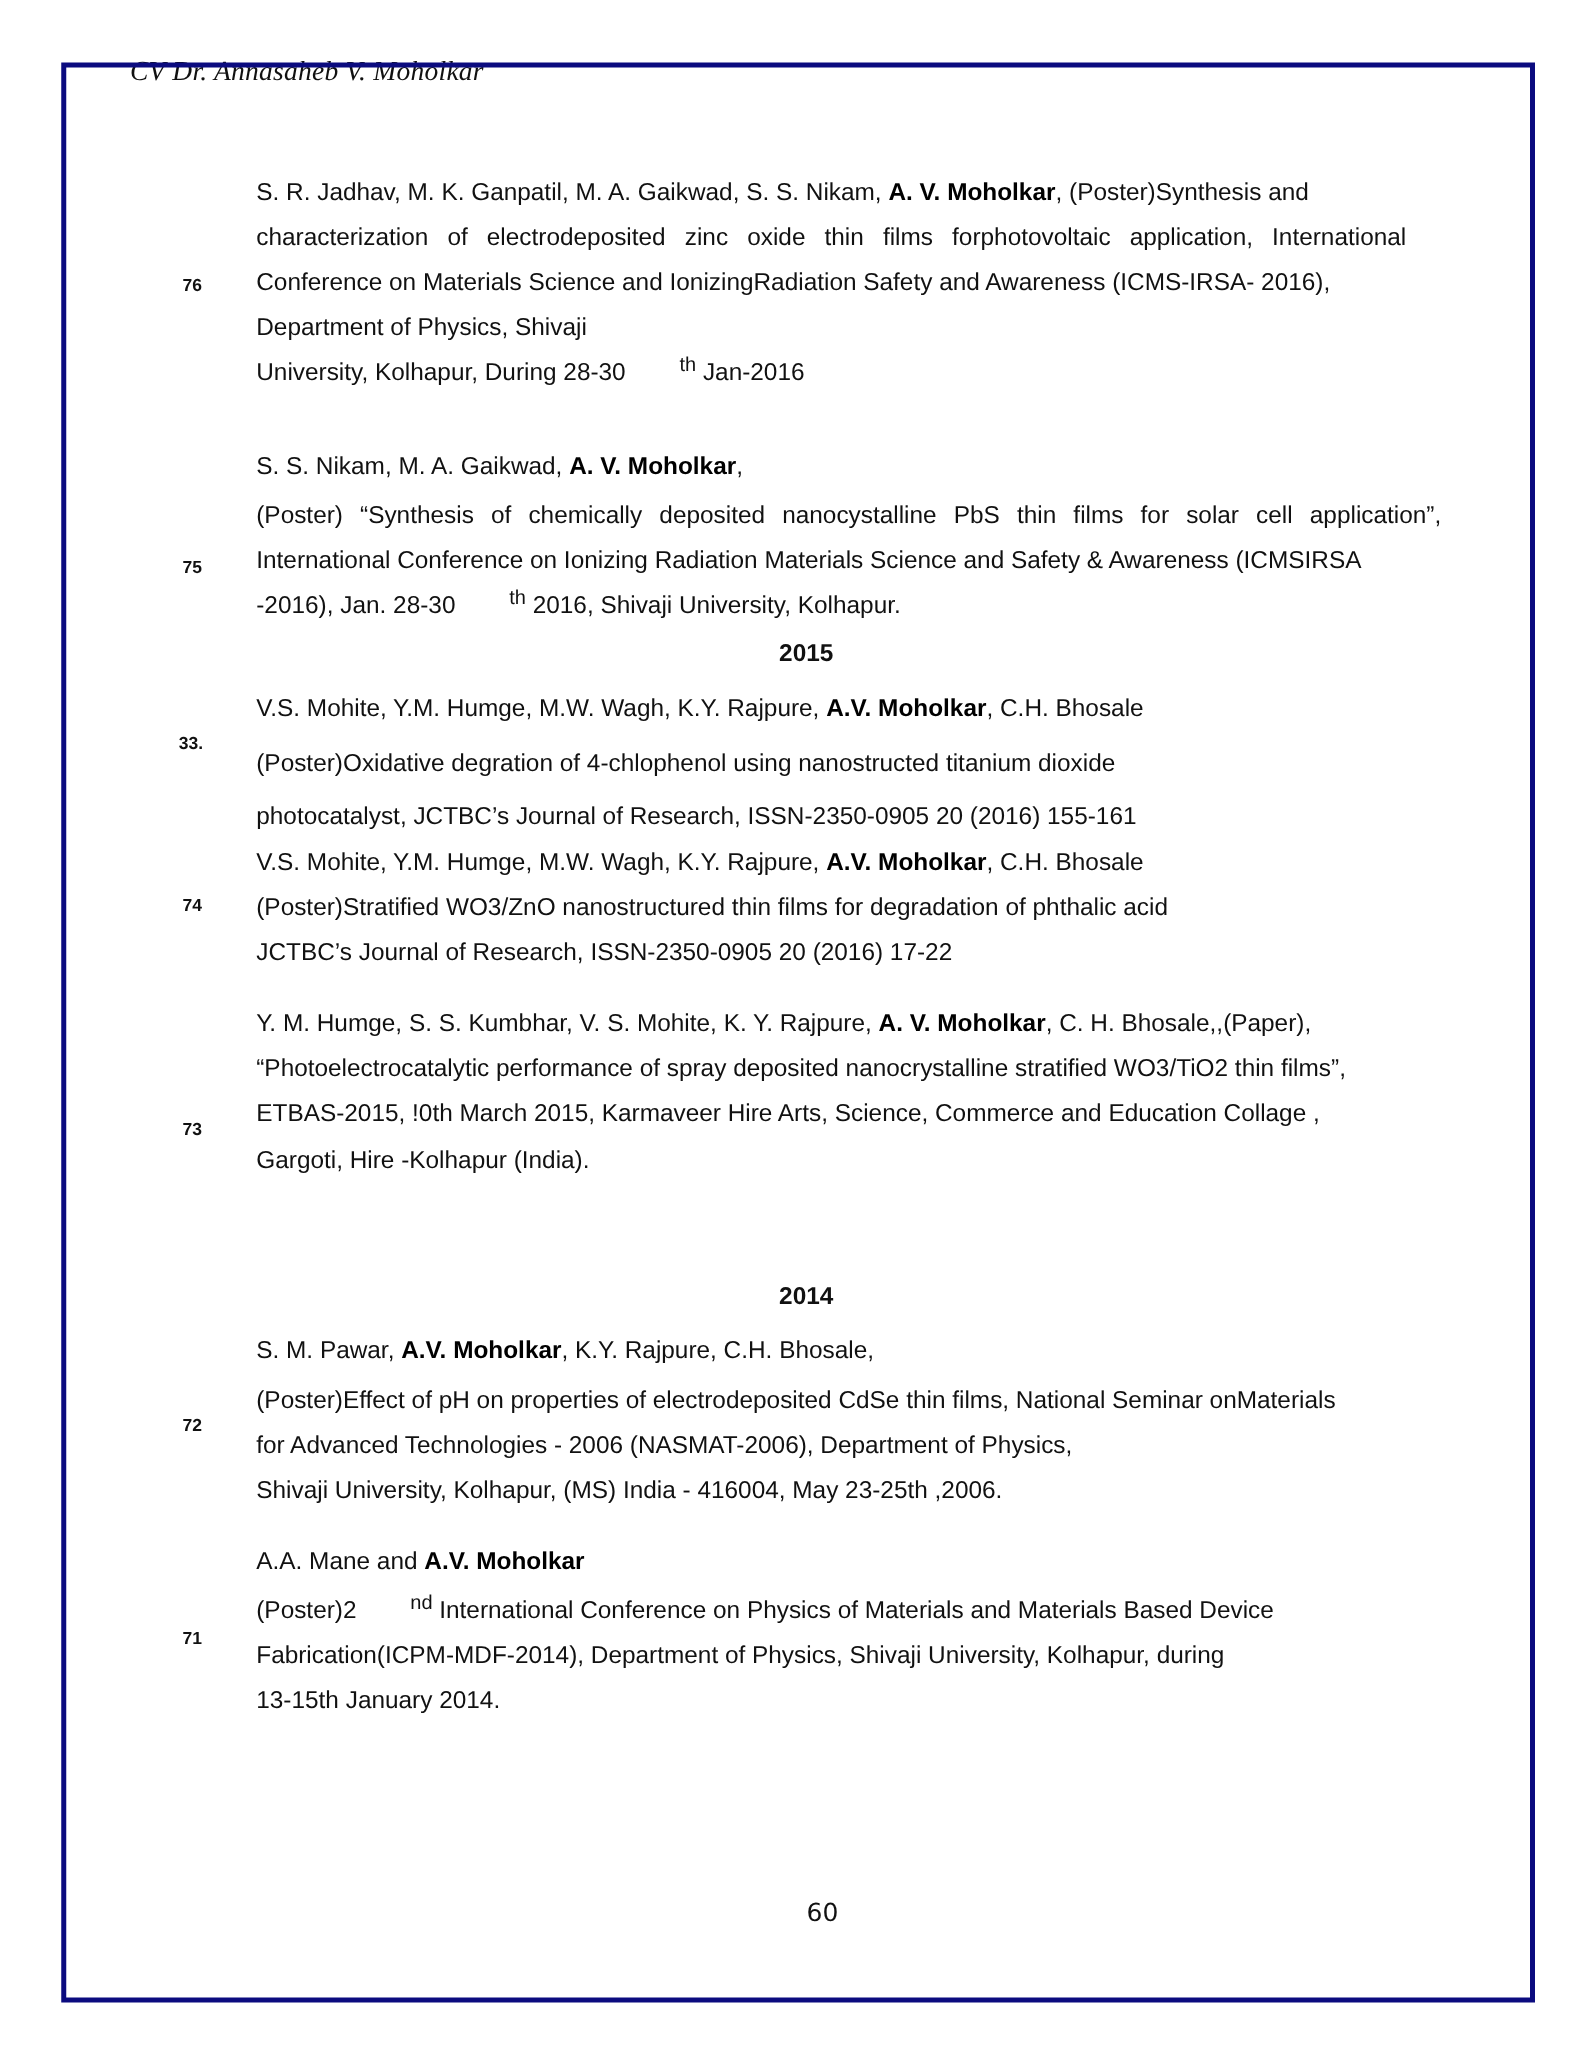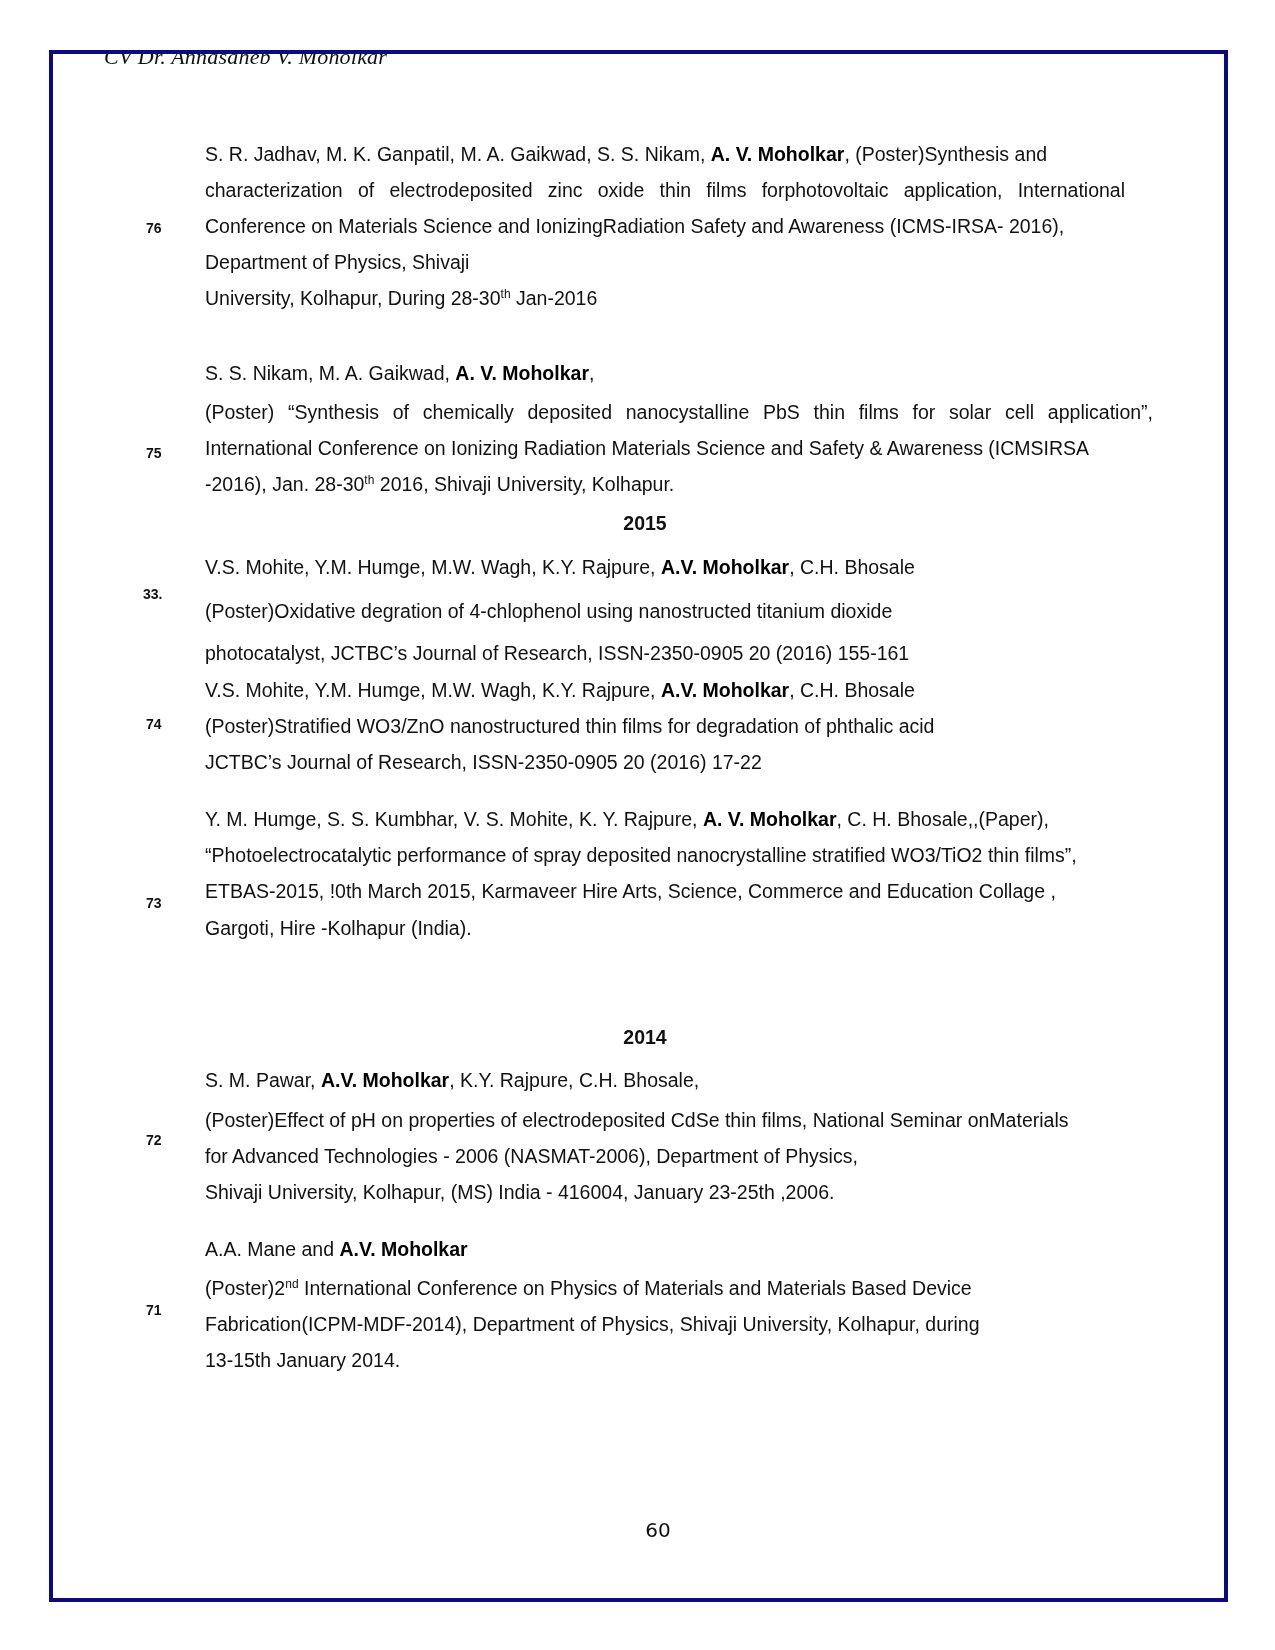--- a/index.html
+++ b/index.html
@@ -27,21 +27,21 @@
       position: absolute; left: 146px;
       font-family: "Liberation Sans", "DejaVu Sans", sans-serif;
       font-size: 14px; font-weight: bold; color: #111; line-height: 24px;
     }
     .year {
       position: absolute; left: 0; width: 1290px; text-align: center;
       font-family: "Liberation Sans", "DejaVu Sans", sans-serif;
       font-size: 19.5px; font-weight: bold; color: #111; line-height: 24px;
     }
     .hl { color: #000000; font-weight: bold; }
-    sup { font-size: 12px; vertical-align: 7px; line-height: 0; }
+    sup { font-size: 16px; vertical-align: 7px; line-height: 0; margin-left: 43px; }
     .pagenum {
       position: absolute; left: 0; width: 1316px; text-align: center; top: 1518px;
       font-family: "DejaVu Sans", "Liberation Sans", sans-serif;
       font-size: 20px; color: #111;
     }
   </style>
 </head>
 <body>
 
 <div class="header">CV Dr. Annasaheb V. Moholkar</div>
@@ -78,21 +78,21 @@
 <div class="line" style="top:843px">“Photoelectrocatalytic performance of spray deposited nanocrystalline stratified WO3/TiO2 thin films”,</div>
 <div class="line" style="top:879px">ETBAS-2015, !0th March 2015, Karmaveer Hire Arts, Science, Commerce and Education Collage ,</div>
 <div class="line" style="top:916px">Gargoti, Hire -Kolhapur (India).</div>
 
 <div class="year" style="top:1025px">2014</div>
 
 <div class="num" style="top:1128px">72</div>
 <div class="line" style="top:1068px"><span>S. M. Pawar, </span><span class="hl">A.V. Moholkar</span><span>, K.Y. Rajpure, C.H. Bhosale,</span></div>
 <div class="line" style="top:1108px">(Poster)Effect of pH on properties of electrodeposited CdSe thin films, National Seminar onMaterials</div>
 <div class="line" style="top:1144px">for Advanced Technologies - 2006 (NASMAT-2006), Department of Physics,</div>
-<div class="line" style="top:1180px">Shivaji University, Kolhapur, (MS) India - 416004, January 23-25th ,2006.</div>
+<div class="line" style="top:1180px">Shivaji University, Kolhapur, (MS) India - 416004, May 23-25th ,2006.</div>
 
 <div class="num" style="top:1298px">71</div>
 <div class="line" style="top:1237px"><span>A.A. Mane and </span><span class="hl">A.V. Moholkar</span><span></span></div>
 <div class="line" style="top:1276px"><span>(Poster)2</span><sup>nd</sup><span> International Conference on Physics of Materials and Materials Based Device</span></div>
 <div class="line" style="top:1312px">Fabrication(ICPM-MDF-2014), Department of Physics, Shivaji University, Kolhapur, during</div>
 <div class="line" style="top:1348px">13-15th January 2014.</div>
 
 <div class="pagenum">60</div>
 
 </body></html>

